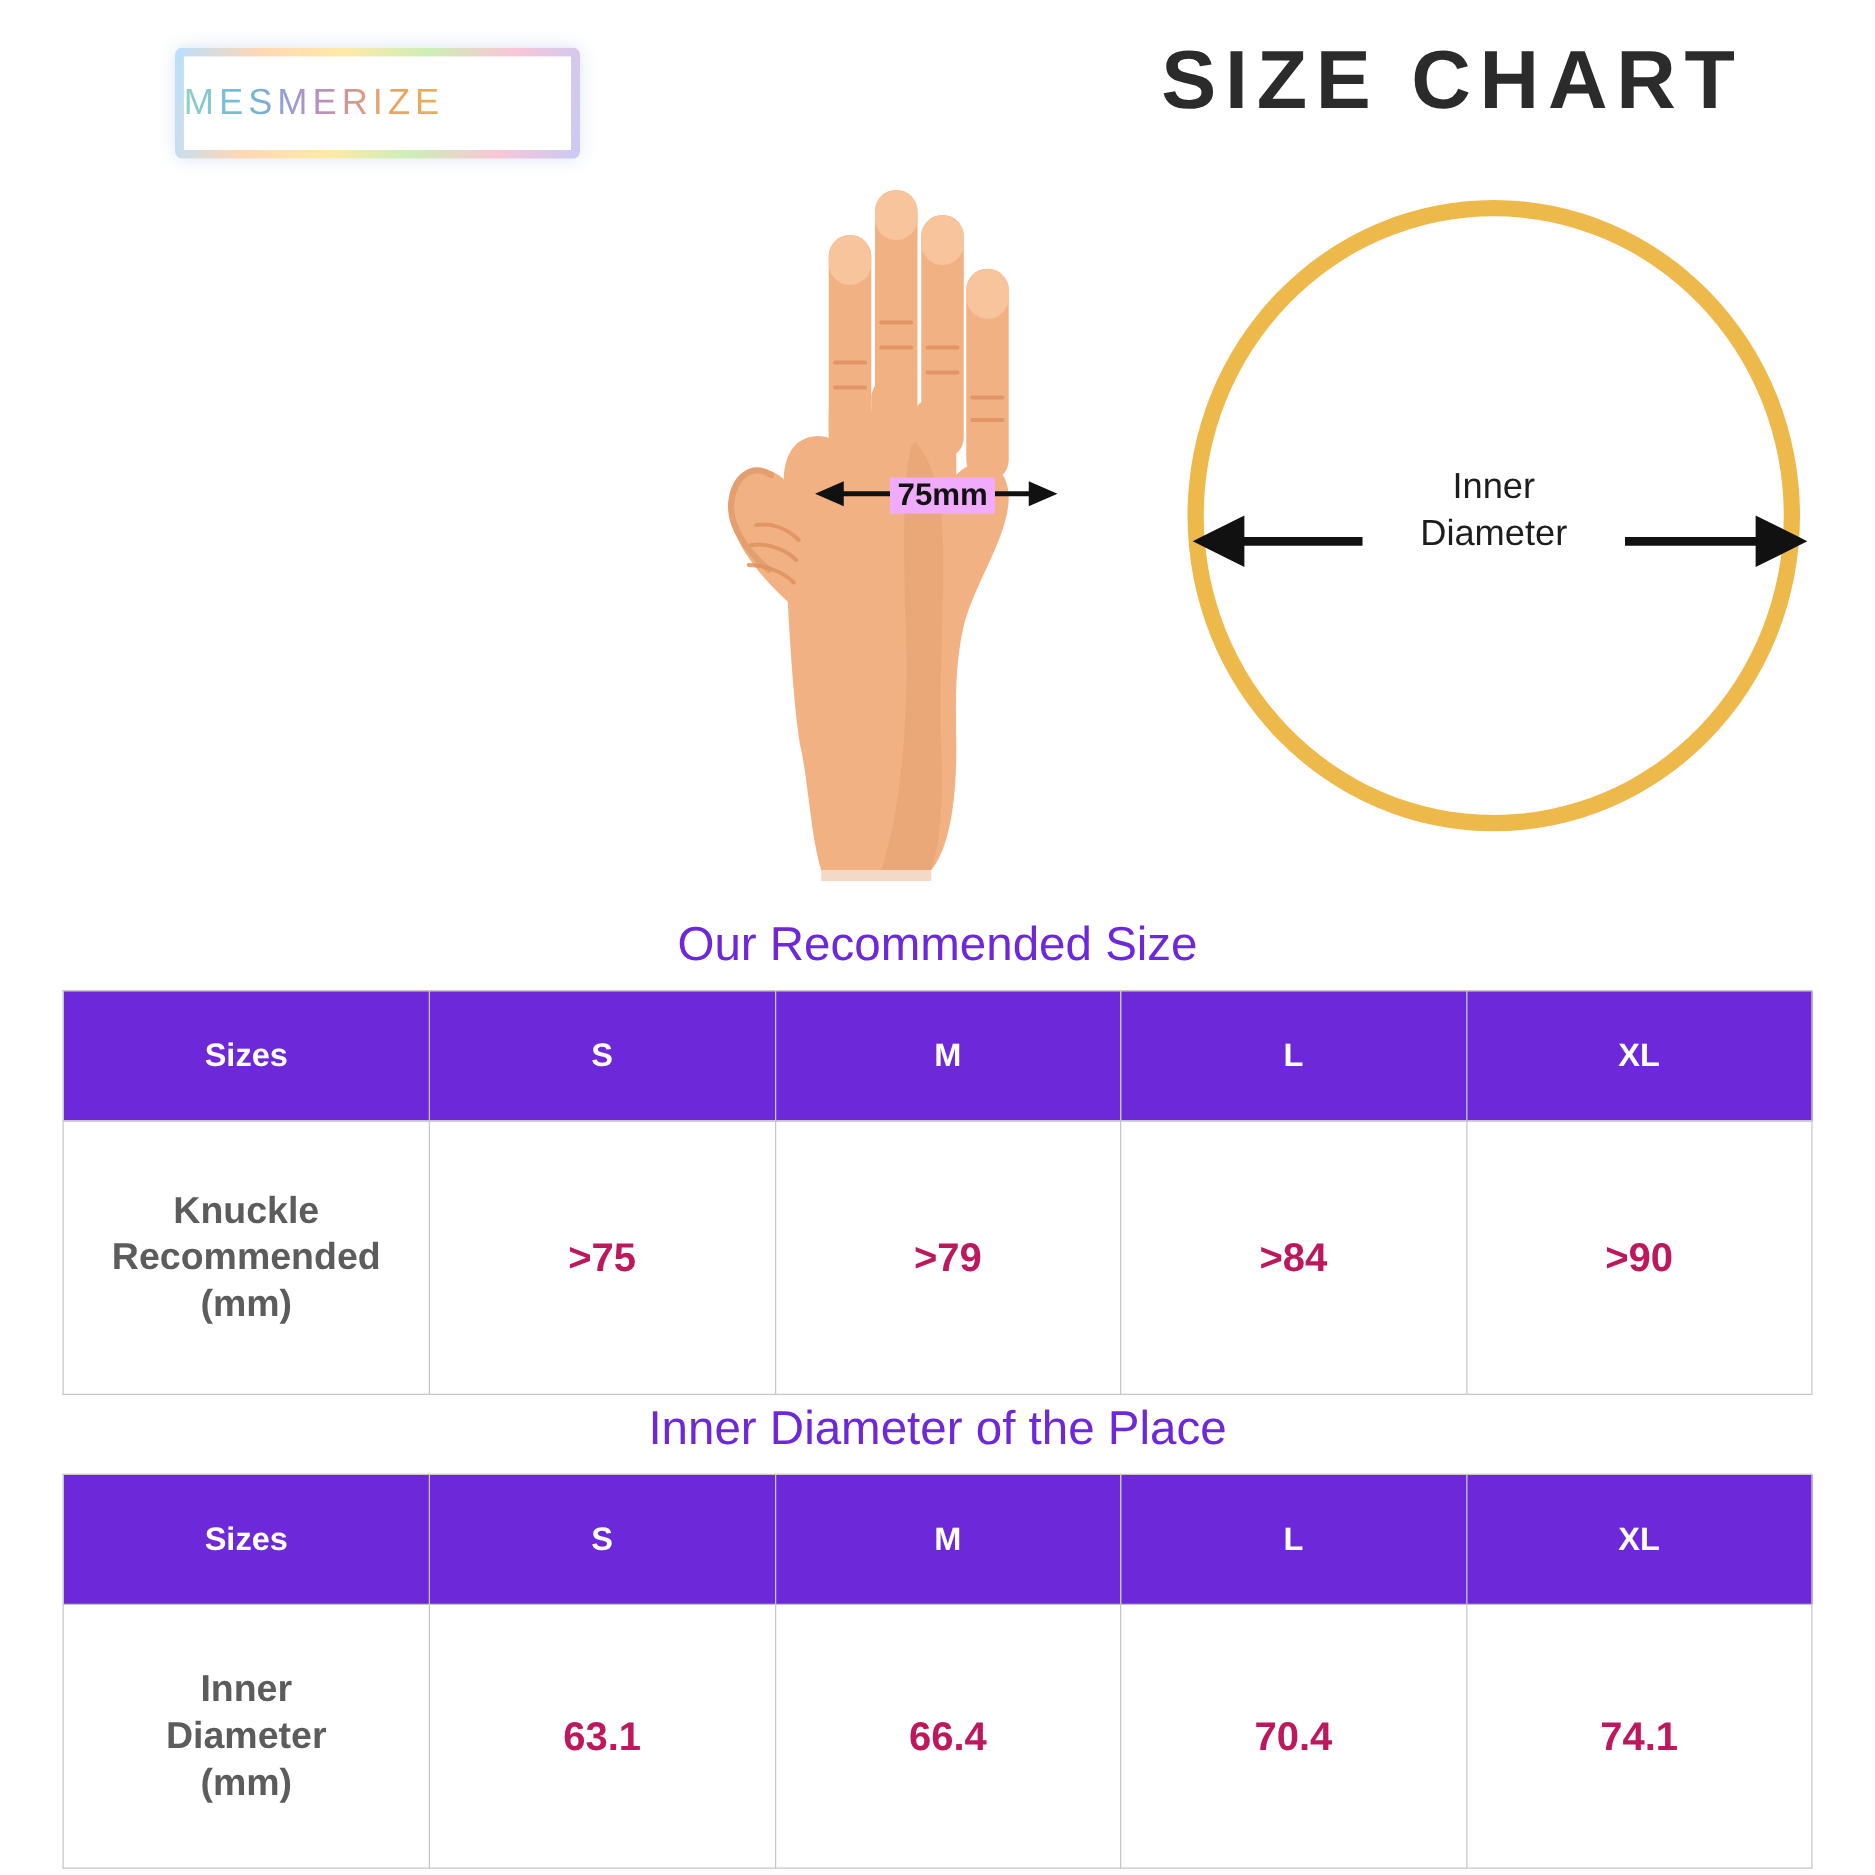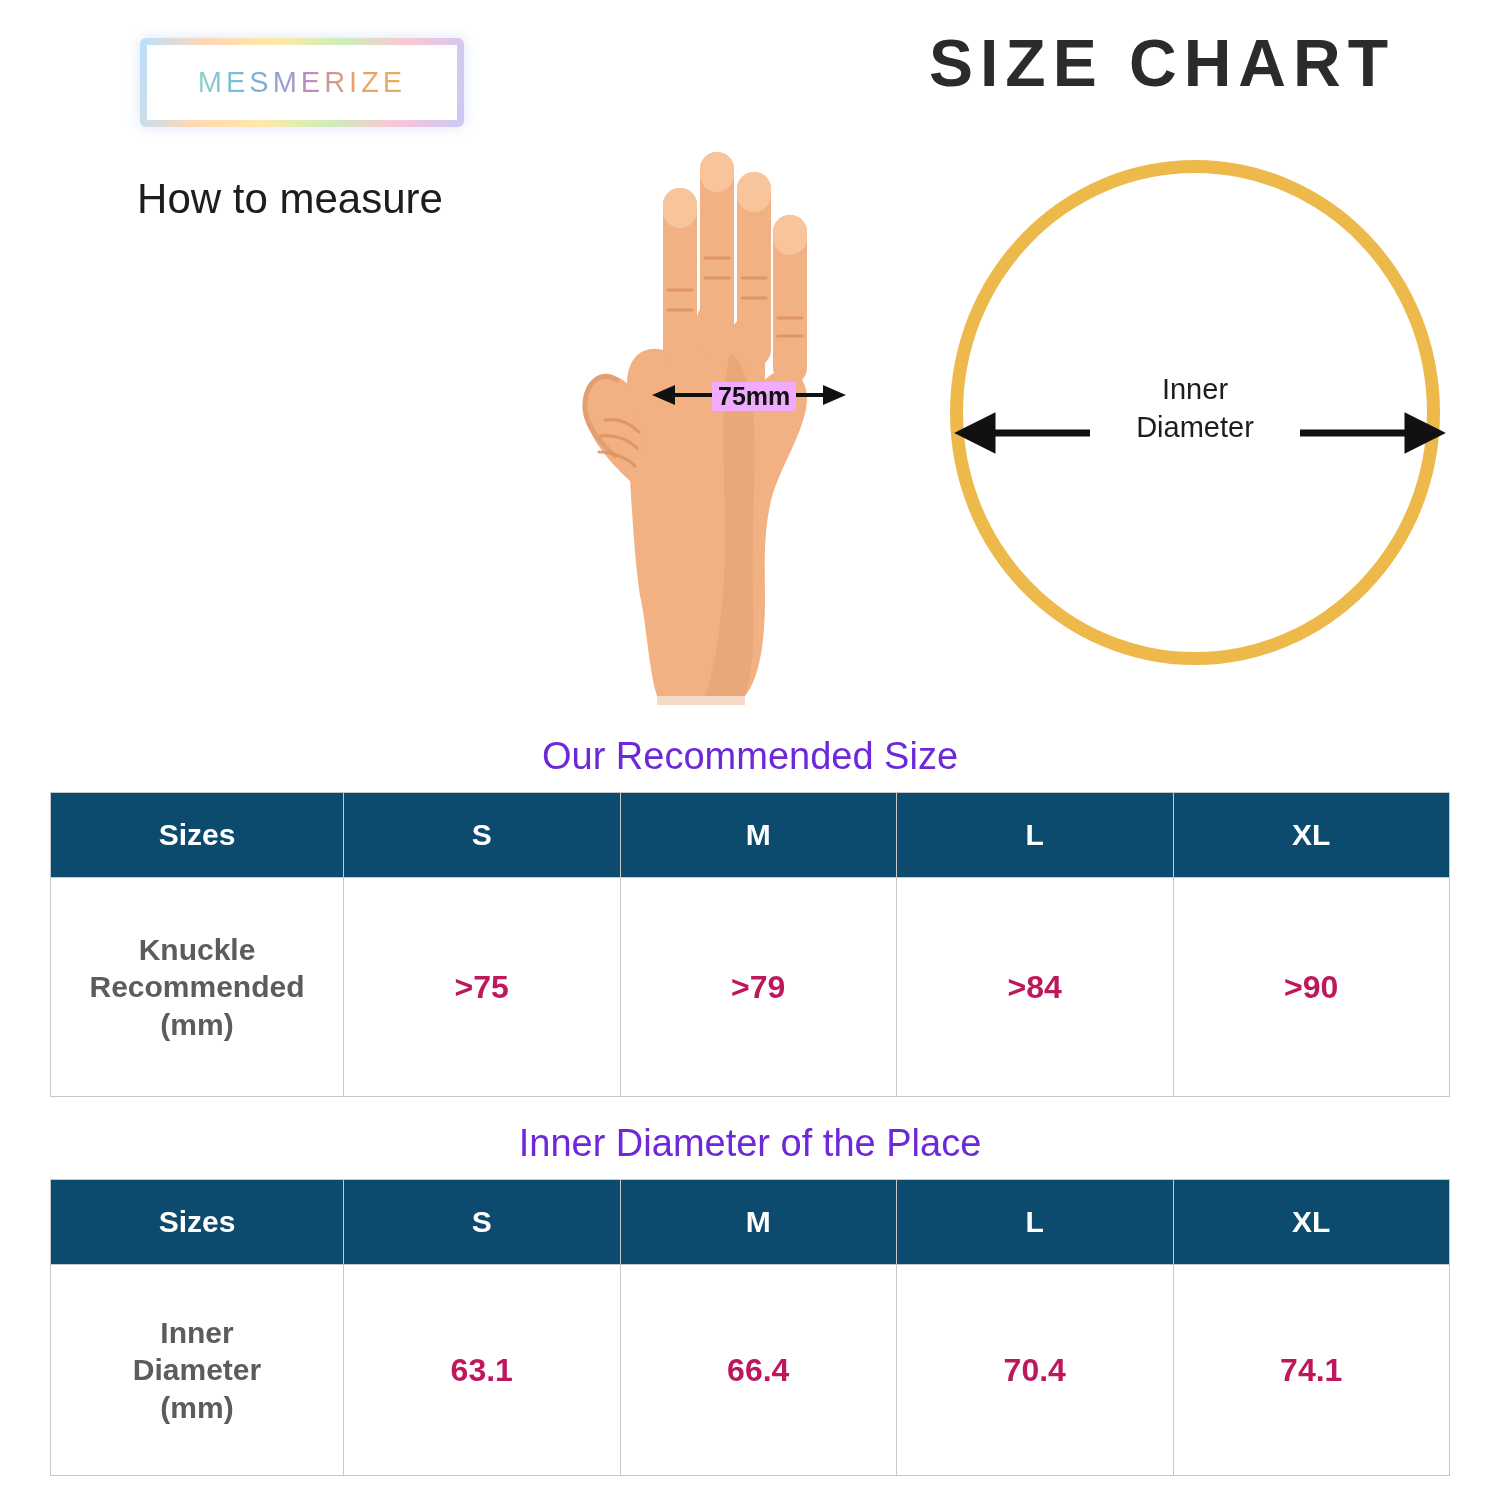--- a/index.html
+++ b/index.html
@@ -23,21 +23,20 @@
     top: 38px;
     width: 310px;
     height: 75px;
     border-radius: 6px;
     background:
       linear-gradient(#ffffff, #ffffff) padding-box,
       linear-gradient(100deg, #b8e0ff 0%, #ffd7b5 20%, #ffe9a8 40%, #cdeeb8 60%, #f9c6d7 80%, #c9c9f5 100%) border-box;
     border: 7px solid transparent;
     display: flex;
     align-items: center;
-    justify-content: center;
     box-shadow: 0 0 14px rgba(180,200,230,0.45);
   }
   .logo-text {
     font-size: 29px;
     letter-spacing: 4px;
     font-weight: 400;
     background: linear-gradient(90deg, #8fd2c8 0%, #6fb7d8 25%, #b38ec9 50%, #e8a06a 75%, #e2b35a 100%);
     -webkit-background-clip: text;
     background-clip: text;
     color: transparent;
@@ -145,25 +144,25 @@
     font-weight: 400;
     color: #6d28d9;
     margin-bottom: 14px;
   }
   table.size-table {
     width: 1400px;
     border-collapse: collapse;
     table-layout: fixed;
   }
   table.size-table th {
-    background: #0c4a6e;
+    background: #6d28d9;
     color: #ffffff;
-    font-size: 30px;
+    font-size: 26px;
     font-weight: bold;
-    padding: 25px 6px;
+    padding: 36px 6px;
     border: 1px solid #c7c7c7;
     text-align: center;
   }
   table.size-table td {
     border: 1px solid #c7c7c7;
     text-align: center;
     color: #be185d;
     font-size: 32px;
     font-weight: bold;
     padding: 20px 6px;
@@ -184,21 +183,20 @@
 </head>
 <body>
 
 <div class="logo-box">
   <span class="logo-text">MESMERIZE</span>
 </div>
 
 <div class="size-chart-title">SIZE CHART</div>
 
 <div class="howto-wrap">
-  <h2 class="howto-title">How to measure</h2>
 </div>
 
 <div class="hand-wrap">
   <svg width="330" height="575" viewBox="0 0 330 575" xmlns="http://www.w3.org/2000/svg">
 
     <path d="M82 255 C82 225 100 215 118 220 L118 200 C118 178 152 178 152 200 L152 190
              C152 165 186 165 186 190 L186 205 C186 182 220 182 220 205 L220 250
              C236 232 262 240 262 268 C262 300 232 340 225 375 C218 410 220 440 220 470
              C220 520 212 552 200 566 L112 566 C104 540 102 500 96 470
              C88 430 82 300 82 255 Z" fill="#f2b183"></path>

